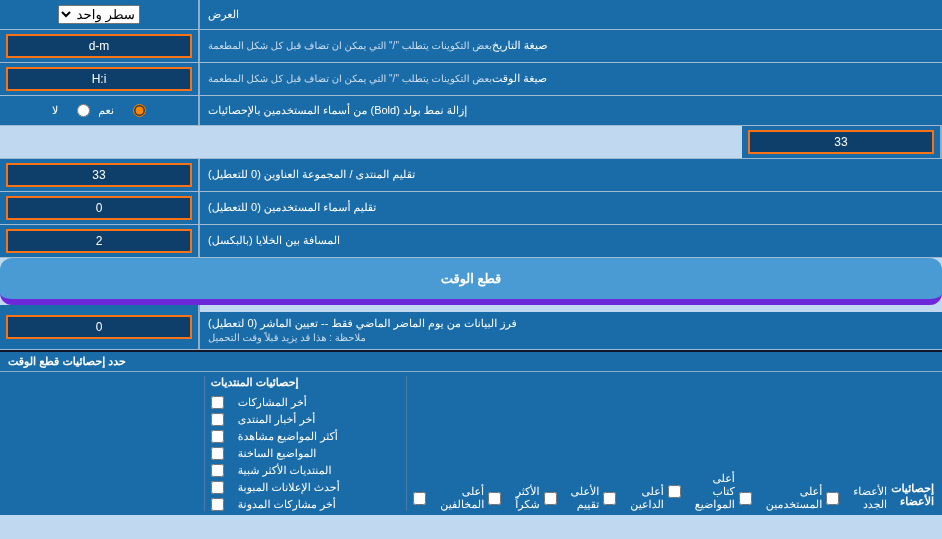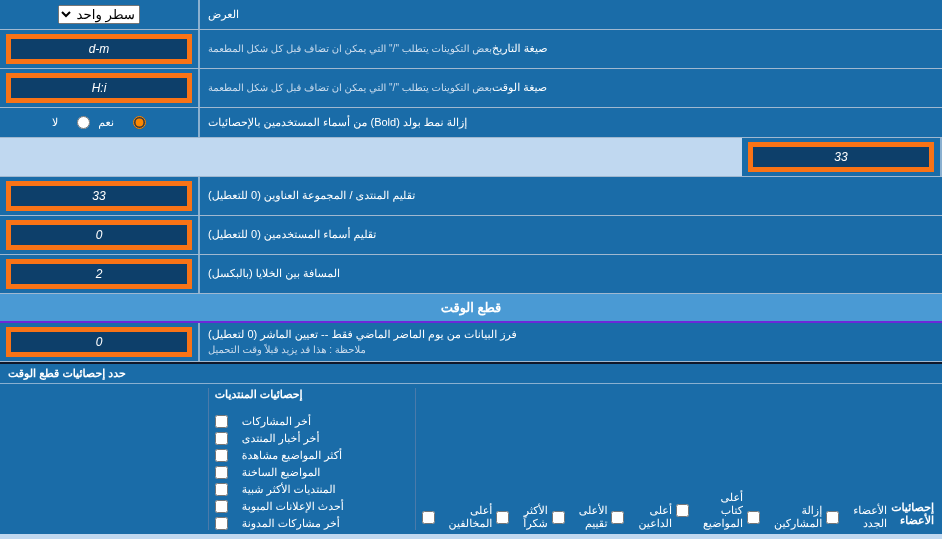--- a/index.html
+++ b/index.html
@@ -49,37 +49,37 @@
       display: flex;
       align-items: center;
       justify-content: center;
       padding: 4px 6px;
       border-right: 2px solid #8ab0d0;
     }
 
     .row-input input[type="text"] {
       background: #0d3f6a;
       color: #fff;
-      border: 5px solid #f97316;
+      border: 2px solid #f97316;
       padding: 3px 14px;
       width: 100%;
       text-align: center;
       font-size: 12px;
       direction: ltr;
-      font-style: italic;
     }
 
     .section-header {
       background: #4a9ad4;
       color: #fff;
       font-weight: bold;
       text-align: center;
-      padding: 6px;
+      padding: 13px;
       font-size: 13px;
-      border-bottom: 2px solid #6d28d9;
+      border-bottom: 6px solid #6d28d9;
+      border-radius: 12px;
     }
 
     .radio-group {
       display: flex;
       align-items: center;
       gap: 8px;
       justify-content: center;
       direction: rtl;
     }
 
@@ -215,21 +215,21 @@
     <div class="row-input">
       <input type="text" value="2" style="">
     </div>
   </div>
 
   <div class="section-header">
     <span>قطع الوقت</span>
   </div>
 
   <div class="row row-tall">
-    <div class="row-label" style="align-items:flex-end;justify-content:center;">
+    <div class="row-label" style="align-items:flex-end;justify-content:center;margin-top:7px;">
       <span>فرز البيانات من يوم الماضر الماضي فقط -- تعيين الماشر (0 لتعطيل)</span>
       <small style="font-size:10px;color:#cde;display:block;">ملاحظة : هذا قد يزيد قبلاً وقت التحميل</small>
     </div>
     <div class="row-input">
       <input type="text" value="0" style="">
     </div>
   </div>
 
   <div style="background:#0ea5e9; border-top: 2px solid #0f172a;">
 
@@ -239,21 +239,21 @@
 
     <div style="display:flex; width:100%; padding: 4px 8px; background:#1a6ca8;">
 
       <div style="flex:1; display:flex; flex-direction:row; gap:4px; align-items:flex-end;">
         <div style="color:#fff; font-weight:bold; font-size:11px; text-align:right; margin-bottom:3px;">إحصائيات الأعضاء</div>
         <div class="checkbox-item">
           <span>الأعضاء الجدد</span>
           <input type="checkbox" style="">
         </div>
         <div class="checkbox-item">
-          <span>إزالة المشاركين</span>
+          <span>أعلى المستخدمين</span>
           <input type="checkbox" style="">
         </div>
         <div class="checkbox-item">
           <span>أعلى كتاب المواضيع</span>
           <input type="checkbox" style="">
         </div>
         <div class="checkbox-item">
           <span>أعلى الداعين</span>
           <input type="checkbox" style="">
         </div>
@@ -267,21 +267,21 @@
         </div>
         <div class="checkbox-item">
           <span>أعلى المخالفين</span>
           <input type="checkbox" style="">
         </div>
       </div>
 
       <div class="col-divider"></div>
 
       <div style="flex:1; display:flex; flex-direction:column; gap:4px; align-items:flex-end;">
-        <div style="color:#fff; font-weight:bold; font-size:11px; text-align:left; margin-bottom:10px;">إحصائيات المنتديات</div>
+        <div style="color:#fff; font-weight:bold; font-size:11px; text-align:left; margin-bottom:3px;">إحصائيات المنتديات</div>
         <div class="checkbox-item">
           <span>أخر المشاركات</span>
           <input type="checkbox" style="">
         </div>
         <div class="checkbox-item">
           <span>أخر أخبار المنتدى</span>
           <input type="checkbox" style="">
         </div>
         <div class="checkbox-item">
           <span>أكثر المواضيع مشاهدة</span>

